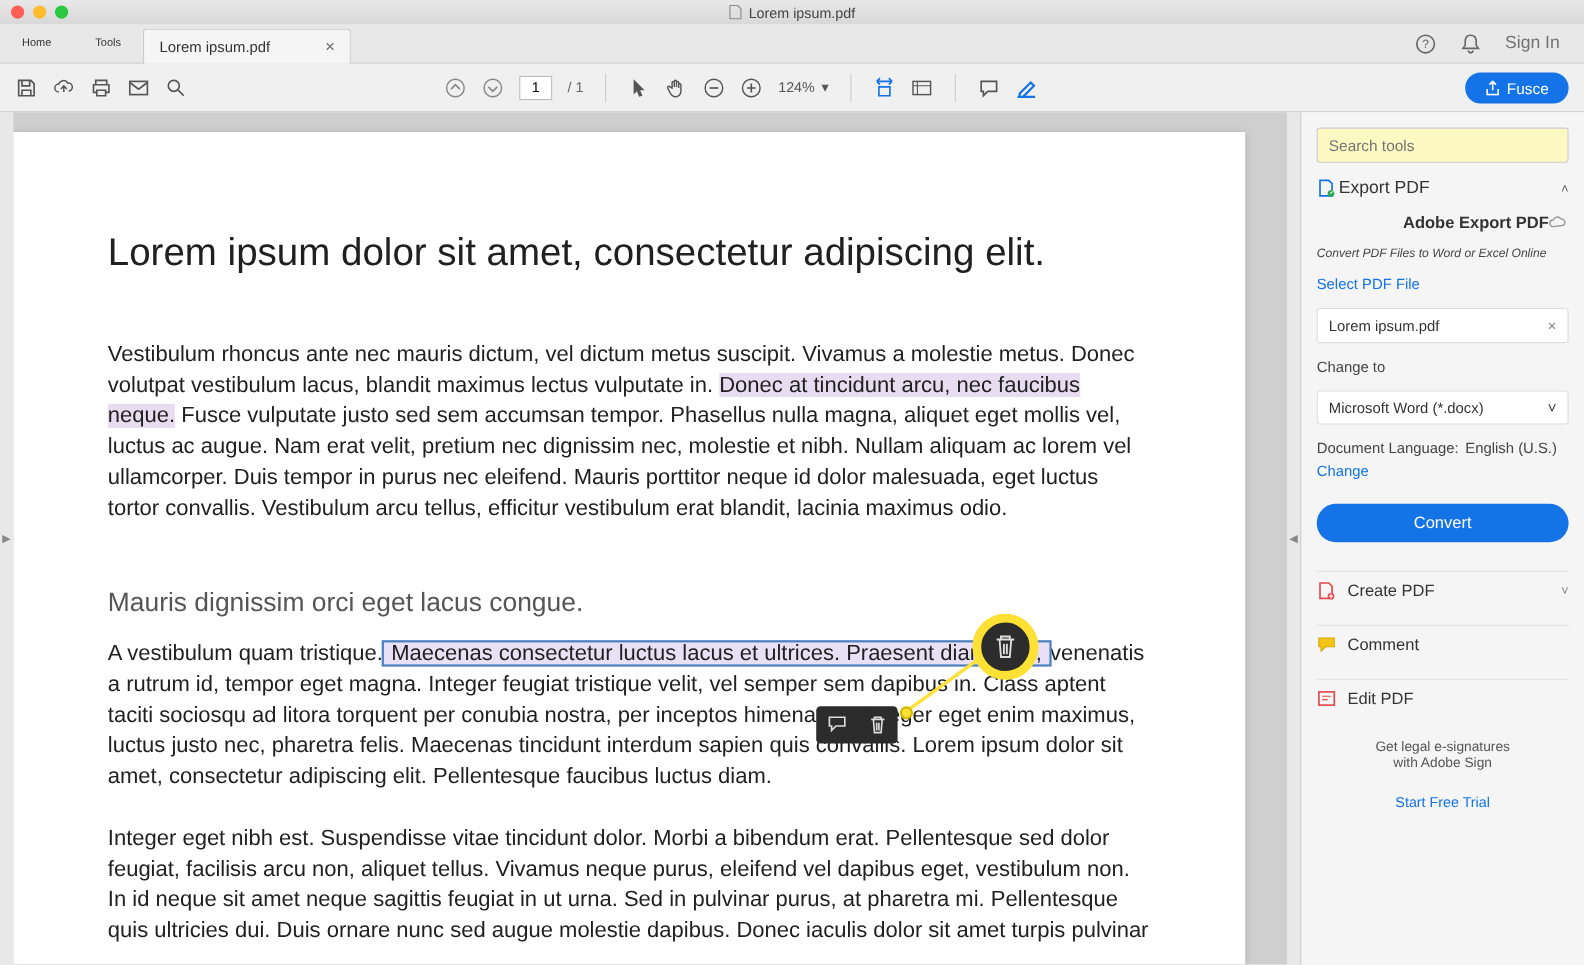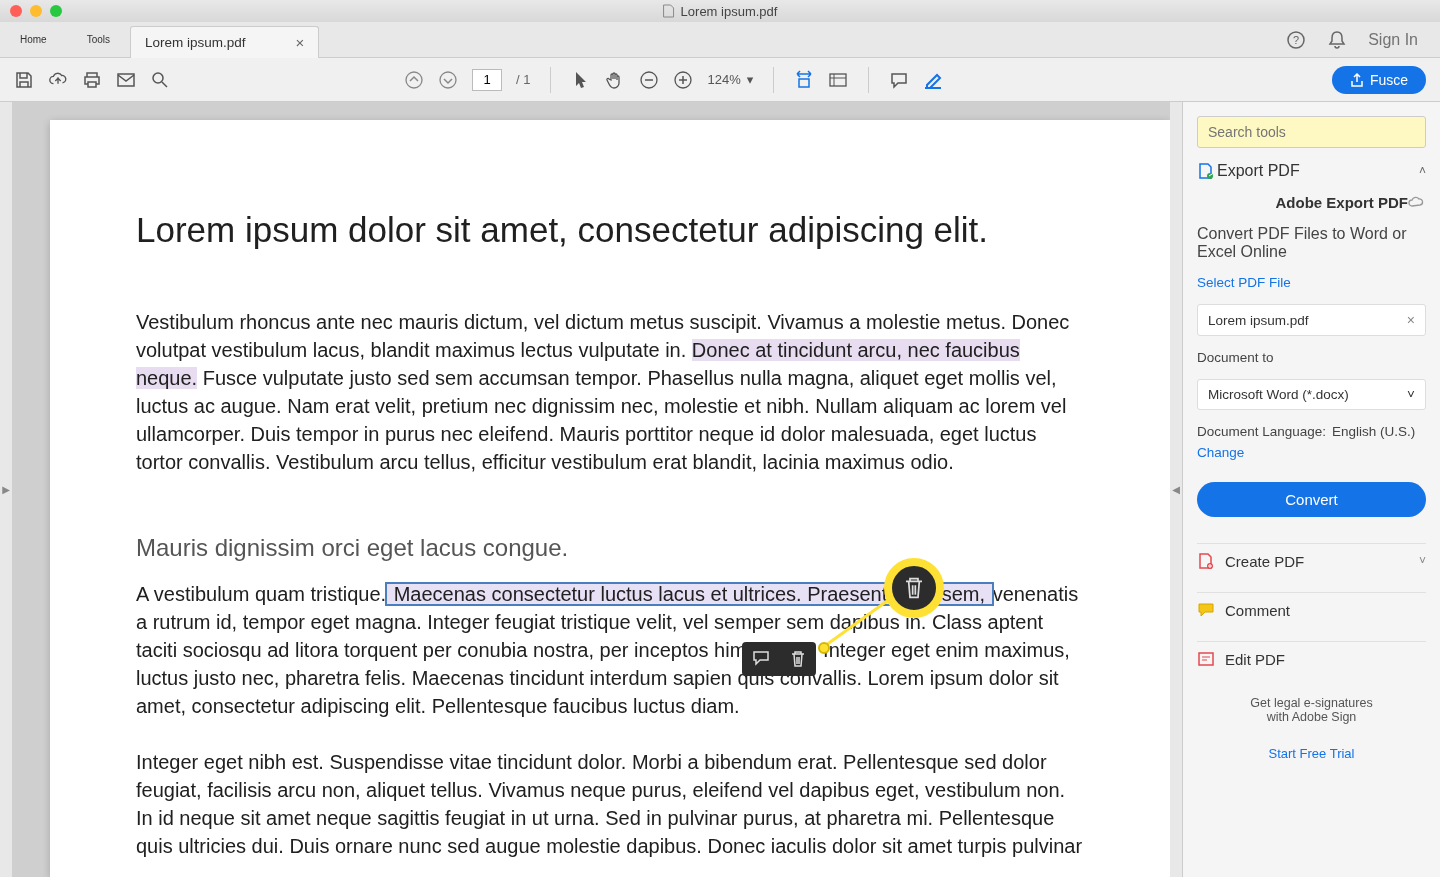--- a/index.html
+++ b/index.html
@@ -28,21 +28,21 @@
 .toolbar .page-field { width:30px; height:22px; border:1px solid #bbb; text-align:center; font-size:13px; background:#fff; }
 .toolbar .page-total { font-size:13px; color:#666; }
 .toolbar .zoom { font-size:13px; color:#555; display:flex; align-items:center; gap:6px;}
 .toolbar .share-btn { margin-left:auto; background:#1473e6; color:#fff; border:none; border-radius:16px; padding:6px 18px; font-size:14px; display:flex; align-items:center; gap:6px; cursor:pointer;}
 
 
 .main { display:flex; height: calc(100% - 102px); position:relative; }
 .left-gutter, .right-gutter { width: 12px; background:#e8e8e8; display:flex; align-items:center; justify-content:center; }
 .left-gutter .arr, .right-gutter .arr { font-size:10px; color:#888; cursor:pointer;}
 
-.doc-area { flex:1; background:#dcdcdc; display:flex; justify-content:flex-end; overflow:hidden; position:relative; }
+.doc-area { flex:1; background:#dcdcdc; display:flex; justify-content:flex-start; overflow:hidden; position:relative; }
 .page { width: 1120px; background:#fff; margin-top:18px; box-shadow: 0 2px 8px rgba(0,0,0,.2); padding: 90px 86px 0 86px; position:relative; }
 .page h1 { font-size: 35px; font-weight: 400; color:#202020; margin-bottom: 58px; }
 .page p { font-size: 20px; line-height: 1.4; color:#202020; margin-bottom: 28px; }
 .page h2 { font-size: 24px; font-weight:400; color:#555; margin-top: 58px; margin-bottom: 18px;}
 .hl-light { background: #e8dcf0; }
 .hl-selected { background:#e8e0f5; outline: 2.5px solid #4a7fbf; outline-offset:-1px; padding:0 2px; }
 .dim-overlay { position:absolute; inset:0; background: rgba(0,0,0,0.06); pointer-events:none; }
 
 
 .mini-toolbar { position: absolute; top: 540px; left: 730px; background:#2c2c2c; border-radius:4px; display:flex; padding:8px 10px; gap:20px; z-index:5;}
@@ -51,21 +51,21 @@
 .callout-dot { position:absolute; top:540px; left:806px; width:12px; height:12px; border-radius:50%; background:#ffe135; border:2px solid #d4b800; z-index:6; pointer-events:none;}
 .callout-circle { position:absolute; top:456px; left:872px; width:60px; height:60px; border-radius:50%; background:#2c2c2c; border:8px solid #ffe135; display:flex; align-items:center; justify-content:center; z-index:7;}
 .callout-circle svg { color:#ddd; }
 
 
 .right-panel { width: 258px; background:#f5f5f5; border-left:1px solid #ccc; padding:14px 14px; display:flex; flex-direction:column; gap:14px; font-size:14px; color:#333; }
 .search-tools { background:#fef9c3; border:1px solid #ccc; border-radius:3px; padding:7px 10px; font-size:14px; color:#888; }
 .panel-section-hd { display:flex; align-items:center; gap:2px; font-size:16px; cursor:pointer; }
 .panel-section-hd .chev { margin-left:auto; font-size:12px; color:#666;}
 .export-title { font-weight:600; font-size:15px; }
-.export-sub { font-size:16px; color:#444; }
+.export-sub { font-size:11px; color:#444;font-style:italic; }
 .link { color:#1473e6; font-size:13.5px; cursor:pointer; }
 .file-box { background:#fff; border:1px solid #ddd; border-radius:3px; padding:7px 10px; display:flex; align-items:center; justify-content:space-between; font-size:13.5px;}
 .file-box .x { color:#888; cursor:pointer; font-size:14px;}
 .label { font-size:13.5px; color:#444; }
 .select-box { background:#fff; border:1px solid #ddd; border-radius:3px; padding:7px 10px; display:flex; align-items:center; justify-content:space-between; font-size:13.5px; cursor:pointer;}
 .lang-row { font-size:13.5px; color:#444; display:flex; gap:6px; flex-wrap:wrap;}
 .convert-btn { background:#1473e6; color:#fff; border:none; border-radius:18px; padding:9px 0; font-size:15px; cursor:pointer; margin-top:8px;}
 .tool-row { display:flex; align-items:center; gap:10px; padding:8px 0; font-size:15px; cursor:pointer; border-top:1px solid #e0e0e0;}
 .tool-row .chev { margin-left:auto; font-size:12px; color:#888;}
 .promo { text-align:center; font-size:12.5px; color:#555; margin-top:6px;}
@@ -283,21 +283,21 @@
             <path d="M4 12a3 3 0 010-6 4 4 0 017-1 3 3 0 011 6z" fill="none" stroke="#999" stroke-width="1.3"></path>
           </svg>
         </span>
     </div>
     <div class="export-sub">Convert PDF Files to Word or Excel Online</div>
     <div class="link">Select PDF File</div>
     <div class="file-box">
       <span>Lorem ipsum.pdf</span>
       <span class="x">×</span>
     </div>
-    <div class="label">Document to</div>
+    <div class="label">Change to</div>
     <div class="select-box">
       <span>Microsoft Word (*.docx)</span>
       <span>˅</span>
     </div>
     <div class="lang-row">
       <span>Document Language:</span>
       <span>English (U.S.)</span>
       <span class="link">Change</span>
     </div>
     <button class="convert-btn">Convert</button>

